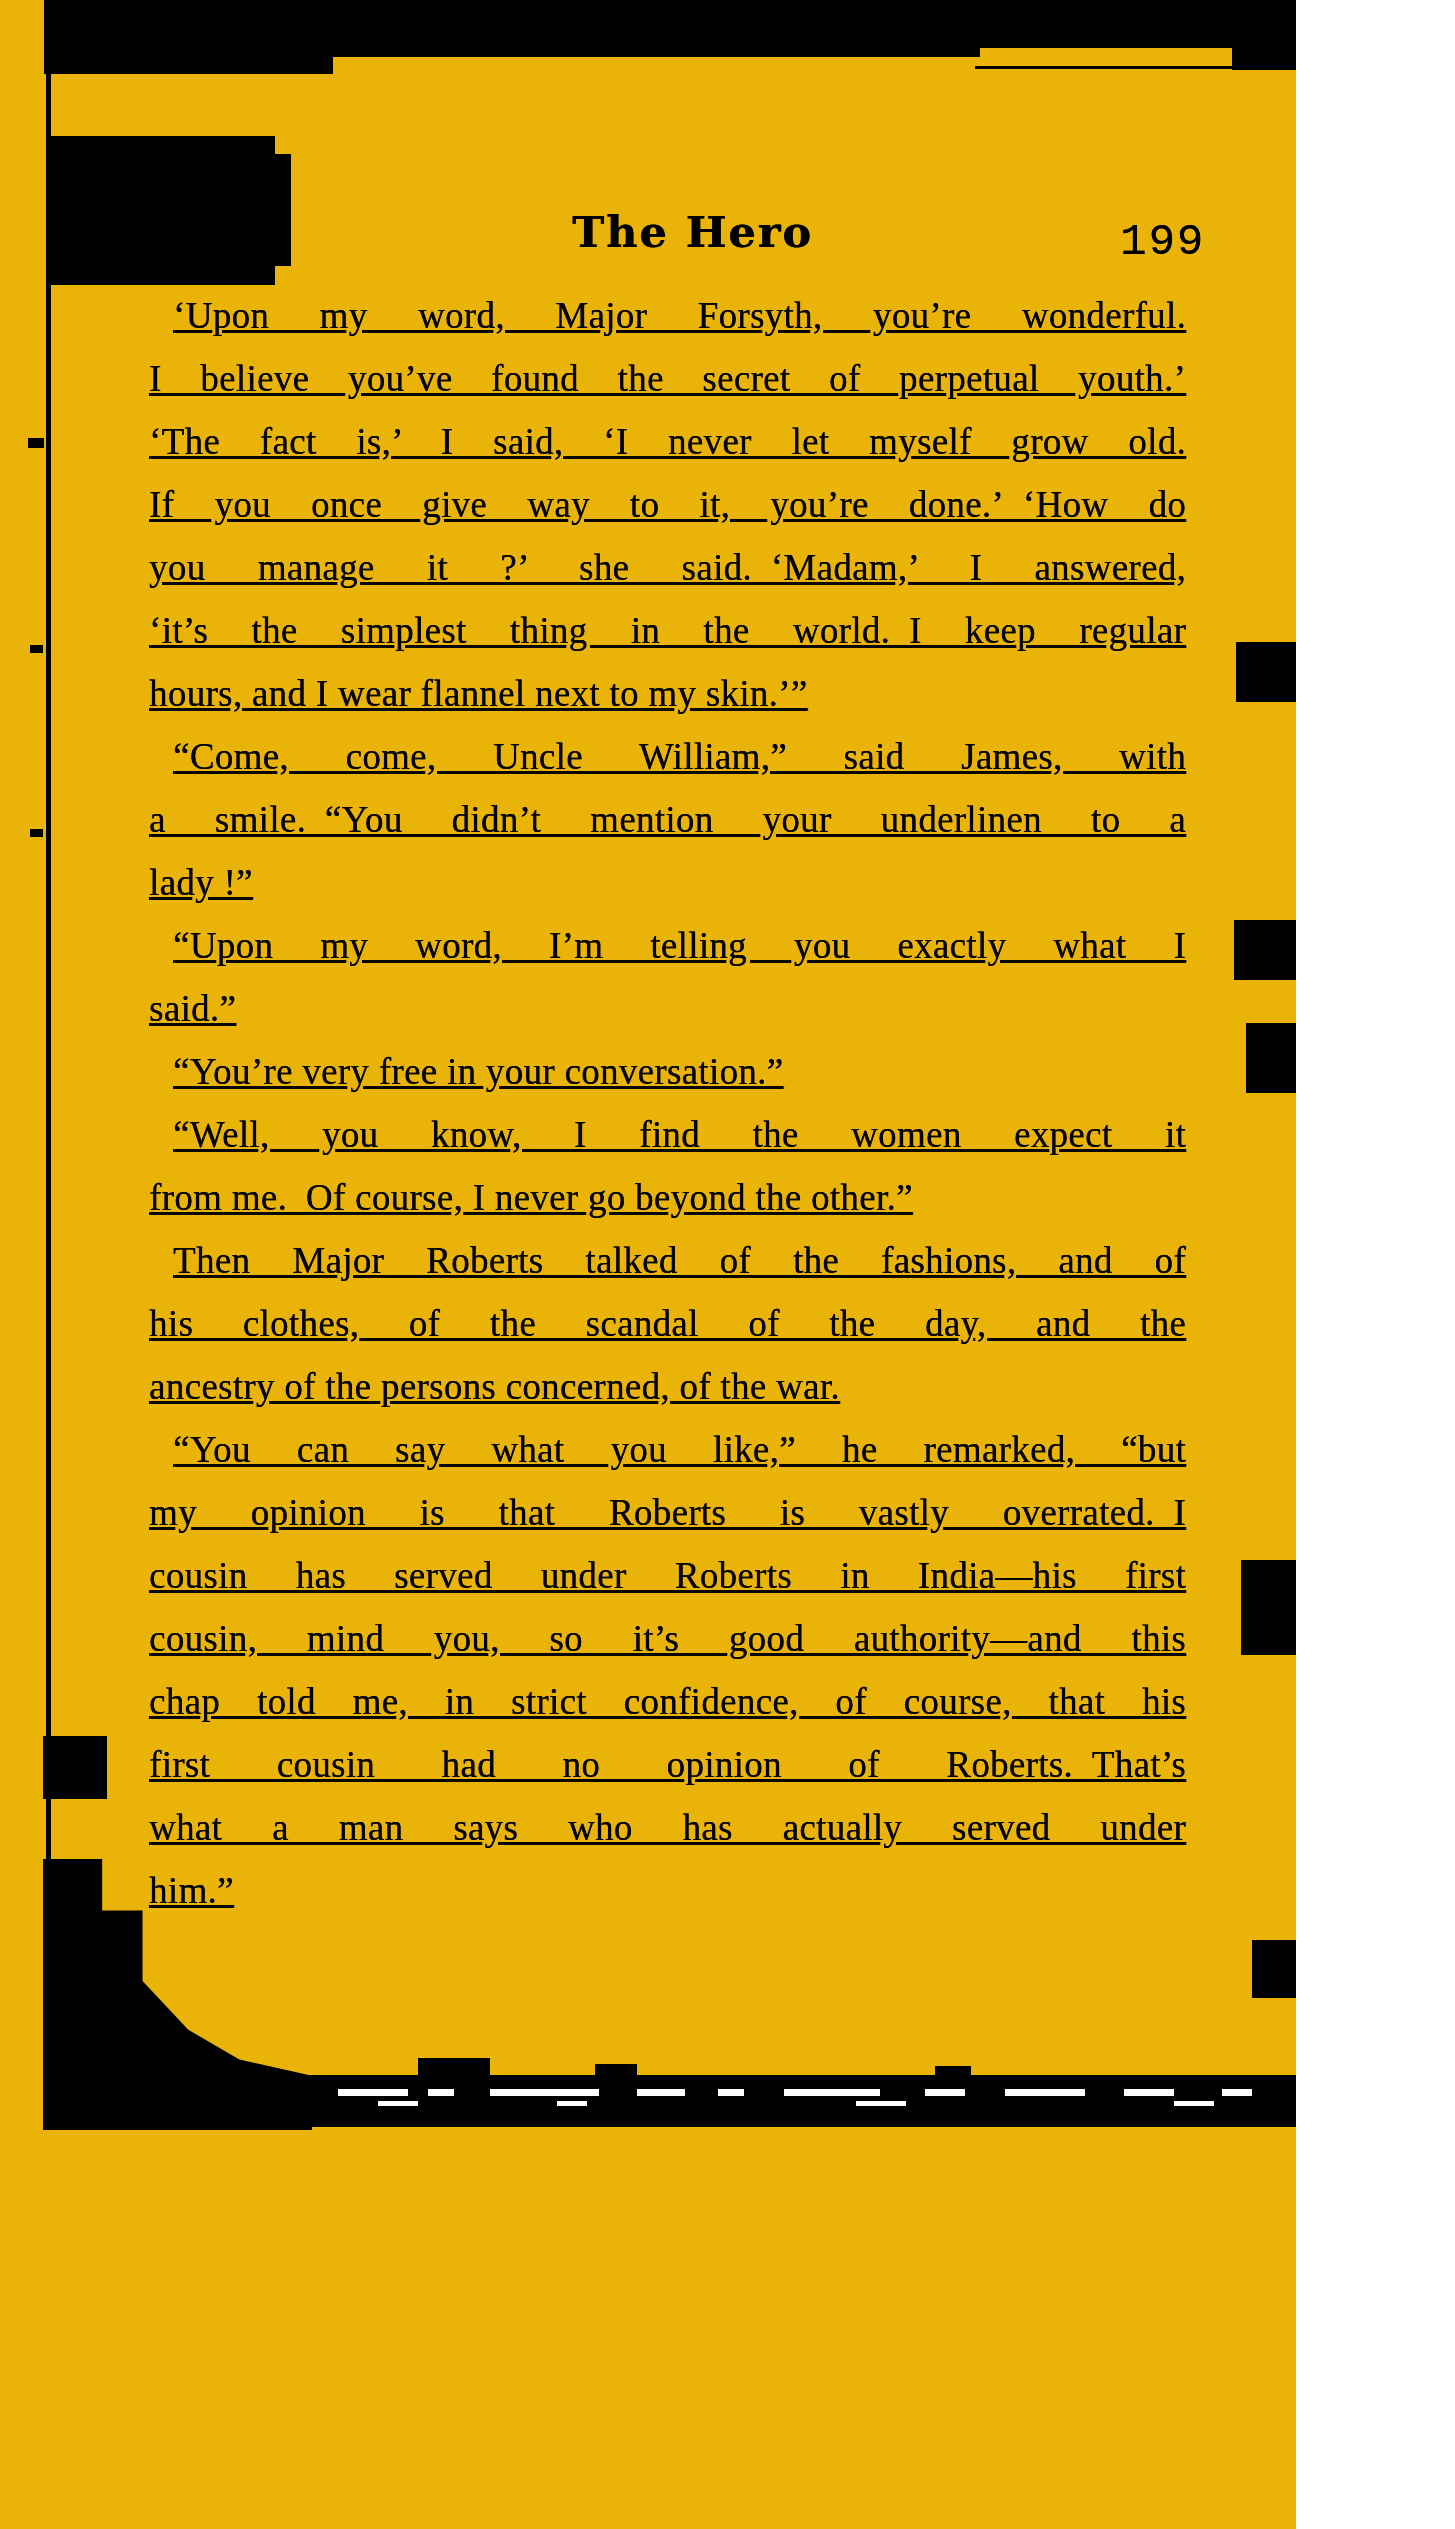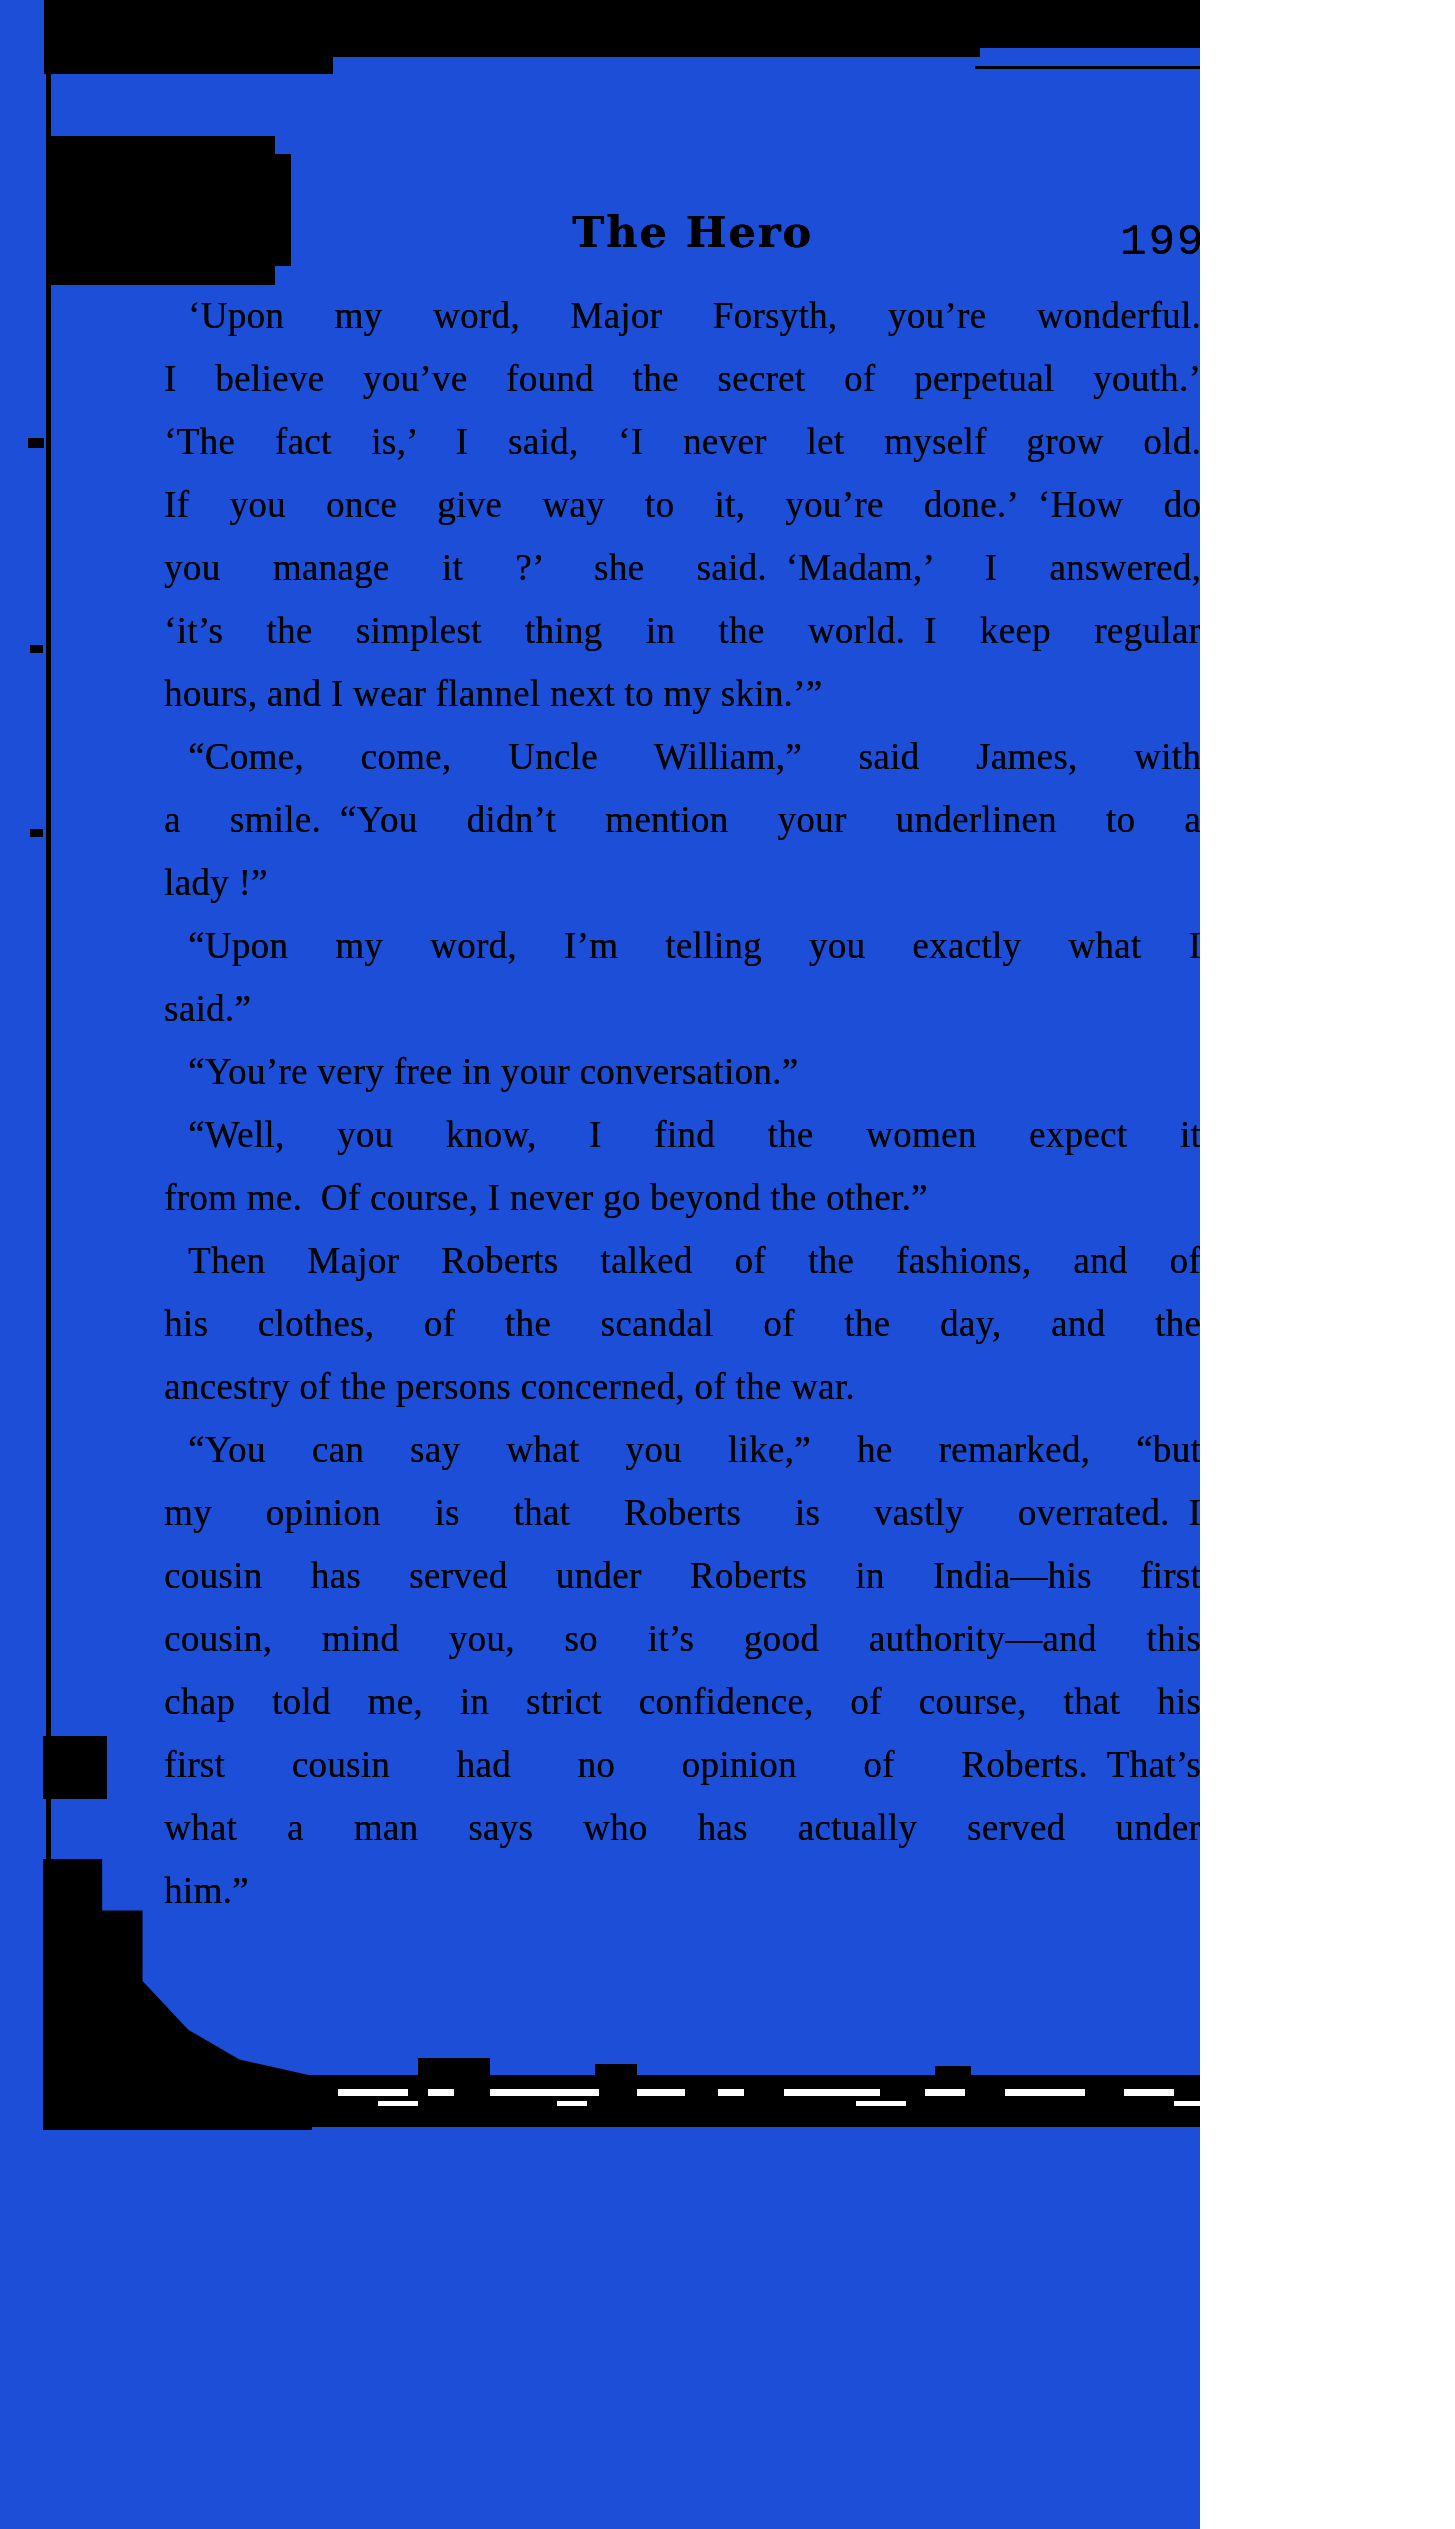--- a/index.html
+++ b/index.html
@@ -1,21 +1,21 @@
 <!DOCTYPE html>
 <html><head>
 <meta charset="utf-8">
 <style>
   html,body { margin:0; padding:0; }
   body {
     width:1456px; height:2529px; background:#ffffff;
     font-family:"Liberation Serif", serif;
     -webkit-font-smoothing:antialiased;
   }
-  .page { position:relative; width:1200px; height:2529px; background:#1d4ed8; overflow:hidden; }
+  .page { position:relative; width:1296px; height:2529px; background:#eab308; overflow:hidden; }
 
   
   .ink { position:absolute; background:#000; }
   .top-band-a    { left:44px;   top:0;      width:289px;  height:74px; }
   .top-band-b    { left:299px;  top:0;      width:681px;  height:57px; }
   .top-band-c    { left:945px;  top:0;      width:295px;  height:48px; }
   .top-right-blk { left:1232px; top:0;      width:153px;  height:70px; }
   .top-edge-line { left:975px;  top:66px;   width:338px;  height:3px; }
   .right-band    { left:1311px; top:47px;   width:70px;   height:2083px; }
   .left-line     { left:46px;   top:38px;   width:5px;    height:2055px; }
@@ -56,23 +56,24 @@
     font-size:43px; color:#000; letter-spacing:2px;
     text-shadow:0.6px 0 0 #000;
   }
   .page-number {
     position:absolute; left:1120px; top:217px; z-index:2;
     font-size:44px; color:#000; letter-spacing:2px;
     text-shadow:0.3px 0 0 #000;
     font-family:Liberation Mono, monospace;
   }
   .text-block {
-    position:absolute; left:164px; top:284px; width:1037px; z-index:2;
+    position:absolute; left:149px; top:284px; width:1037px; z-index:2;
     font-size:37px; color:#050505; letter-spacing:0.3px;
     text-shadow:0.3px 0 0 #050505;
+    text-decoration:underline;
   }
   .para { margin:0; padding:0; }
   .line {
     line-height:63px; height:63px;
     text-align:justify; text-align-last:justify;
   }
   .line.last { text-align:center; text-align-last:left; }
   .line.indent { text-indent:24px; }
 </style>
 </head>

